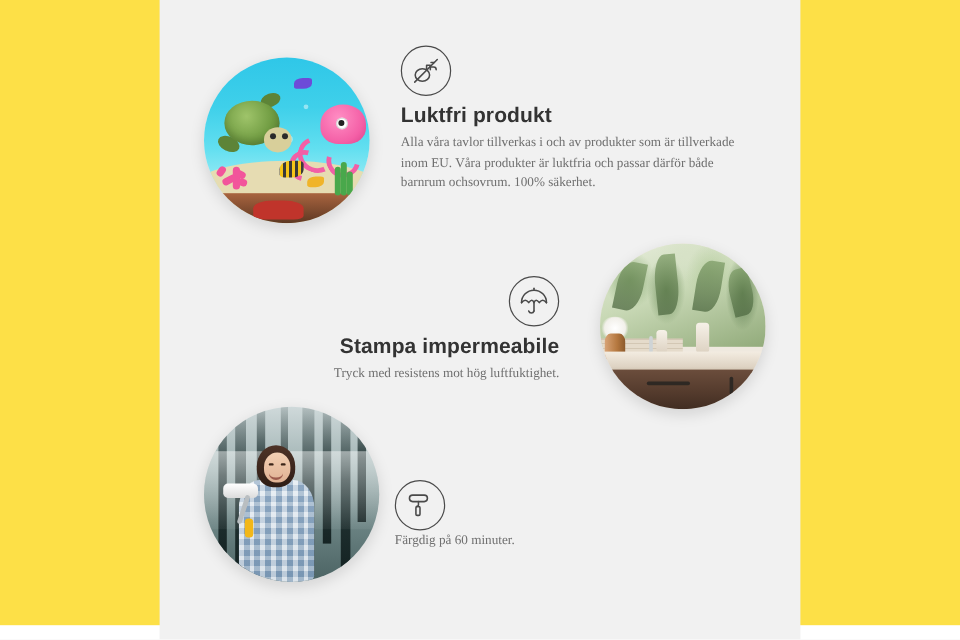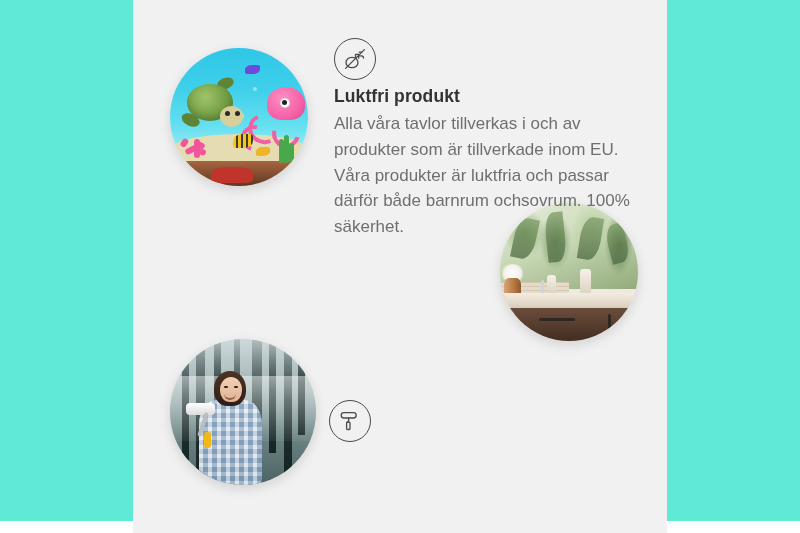--- a/index.html
+++ b/index.html
@@ -11,21 +11,21 @@
     height: 533px;
     overflow: hidden;
     background: #ffffff;
     font-family: "Liberation Sans", sans-serif;
   }
 
   #page {
     position: relative;
     width: 800px;
     height: 521px;
-    background: #5eead4;
+    background: #fde047;
   }
 
   
   #canvas {
     position: absolute;
     left: 133px;
     top: 0px;
     width: 534px;
     height: 533px;
     background: #f1f1f1;
@@ -216,24 +216,25 @@
   }
   .feature-title {
     font-size: 17.5px;
     font-weight: bold;
     color: #333333;
     margin: 6px 0 3px 0;
     line-height: 1.25;
     letter-spacing: 0.1px;
   }
   .feature-desc {
-    font-size: 17px;
+    font-size: 11px;
     color: #6f6f6f;
     line-height: 1.52;
     margin: 0;
+    font-family: Liberation Serif, serif;
   }
 
   .f1 { left: 334px; top: 38px; width: 300px; text-align: left; }
   .f1 .icon-circle { margin-left: 0; }
 
   .f2 { left: 214px; top: 230px; width: 252px; text-align: right; }
   .f2 .icon-row { display:flex; justify-content:flex-end; }
 
   .f3 { left: 329px; top: 400px; width: 250px; text-align: left; }
 
@@ -341,25 +342,41 @@
         <path d="M13.5 12.2 L13.5 8.4 L16.6 8.4 L16.6 12.2"></path>
         <path d="M16.6 9.9 L19.3 9.9 A2.2 2.2 0 0 1 21.5 12.1"></path>
         <path d="M17.2 6.1 L19.8 6.1"></path>
         <path d="M3.6 22.4 L22.4 3.6"></path>
       </svg>
     </div>
     <div class="feature-title">Luktfri produkt</div>
     <p class="feature-desc">Alla våra tavlor tillverkas i och av produkter som är tillverkade inom EU. Våra produkter är luktfria och passar därför både barnrum ochsovrum. 100% säkerhet.</p>
   </div>
 
+  <div class="feature f2">
+    <div class="icon-row">
+      <div class="icon-circle">
+        <svg width="26" height="26" viewBox="0 0 26 26" fill="none" stroke="#4a4a4a" stroke-width="1.3" stroke-linecap="round" stroke-linejoin="round">
+          <path d="M2.6 14.2 A10.4 10.4 0 0 1 23.4 14.2"></path>
+          <path d="M2.6 14.2 C5 11.6 6.6 11.6 8.6 14.2 C10.6 11.6 12 11.6 13 14.2 C14 11.6 15.4 11.6 17.4 14.2 C19.4 11.6 21 11.6 23.4 14.2"></path>
+          <path d="M13 14.2 L13 21.2"></path>
+          <path d="M13 21.2 A2.3 2.3 0 0 1 8.6 21.2"></path>
+          <path d="M13 3.8 L13 2.2"></path>
+        </svg>
+      </div>
+    </div>
+    <div class="feature-title">Stampa impermeabile</div>
+    <p class="feature-desc">Tryck med resistens mot hög luftfuktighet.</p>
+  </div>
 
   <div class="feature f3">
     <div class="icon-circle">
       <svg width="26" height="26" viewBox="0 0 26 26" fill="none" stroke="#4a4a4a" stroke-width="1.3" stroke-linecap="round" stroke-linejoin="round">
         <rect x="4.2" y="4.6" width="15" height="5.4" rx="2.7"></rect>
         <path d="M11.7 10 L11.7 12.6 A1.5 1.5 0 0 1 10.2 14.1 L10.2 14.1"></path>
         <path d="M10.2 14.1 L11.8 14.1"></path>
         <rect x="9.6" y="14.1" width="3.4" height="7.4" rx="1"></rect>
       </svg>
     </div>
+    <p class="feature-desc">Färgdig på 60 minuter.</p>
   </div>
 
 </div>
 
 </body></html>

